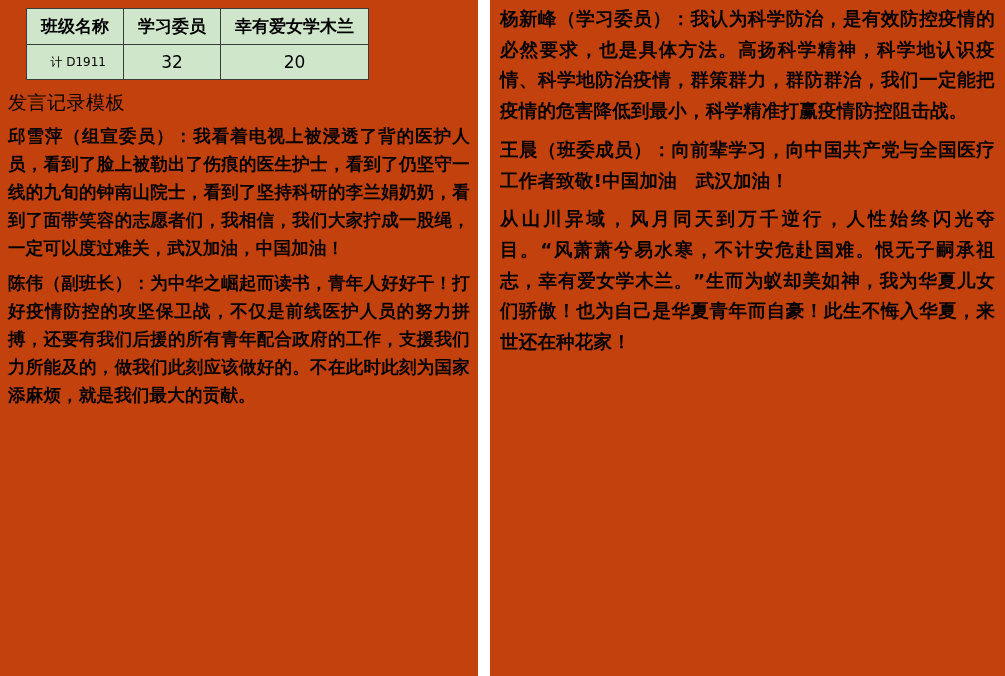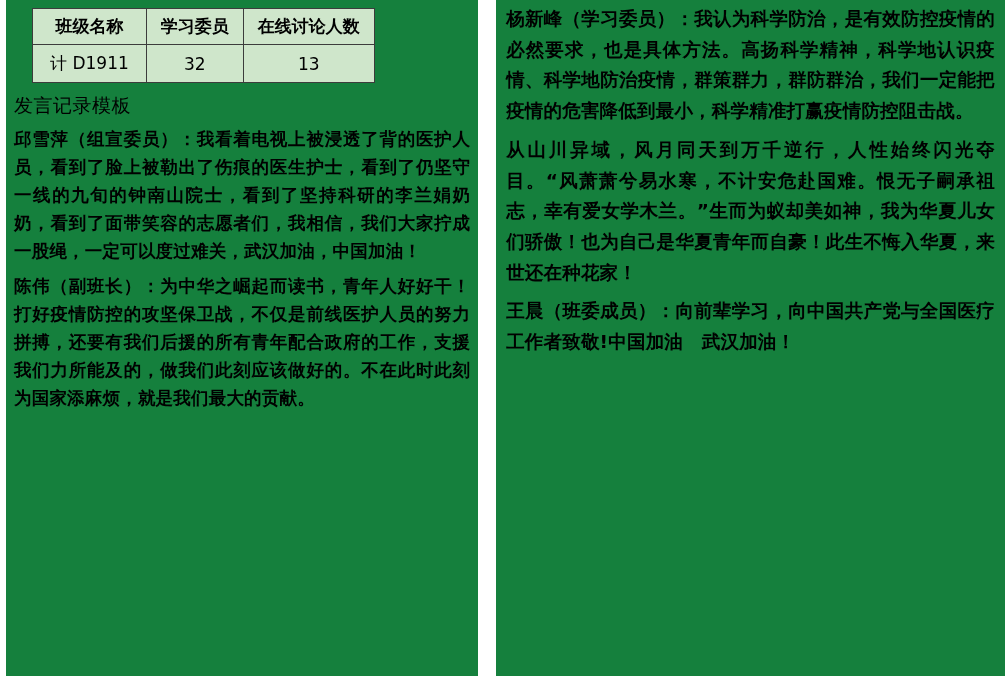--- a/index.html
+++ b/index.html
@@ -13,23 +13,22 @@
     font-family: "DejaVu Sans", "Liberation Sans", sans-serif;
   }
   .page {
     position: relative;
     width: 1005px;
     height: 676px;
     display: flex;
     box-sizing: border-box;
   }
   .col {
-    background: #15803d;
+    background: #c2410c;
     box-sizing: border-box;
-    margin-left: 6px;
   }
   .col-left {
     width: 478px;
     height: 676px;
     padding: 6px 8px 4px 8px;
   }
   .gutter {
     width: 12px;
     height: 676px;
     background: #ffffff;
@@ -53,22 +52,23 @@
     font-weight: bold;
     color: #000;
     padding: 5px 6px;
     font-family: "DejaVu Sans", "Liberation Sans", sans-serif;
   }
   table.stat th {
     padding: 6px 14px;
   }
   table.stat td.name {
     font-weight: normal;
-    font-size: 17px;
+    font-size: 12px;
     padding: 7px 17px;
+    text-align: right;
   }
   table.stat td.num {
     font-weight: normal;
     font-size: 17px;
     padding: 7px 30px;
     text-align: center;
   }
 
   
   .section-title {
@@ -109,26 +109,26 @@
 
 <div class="page">
 
   <div class="col col-left">
 
     <table class="stat">
       <tbody>
           <tr>
         <th>班级名称</th>
         <th>学习委员</th>
-        <th>在线讨论人数</th>
+        <th>幸有爱女学木兰</th>
       </tr>
       <tr>
         <td class="name">计 D1911</td>
         <td class="num">32</td>
-        <td class="num">13</td>
+        <td class="num">20</td>
       </tr>
     </tbody>
       </table>
 
     <div class="section-title">发言记录模板</div>
 
 
 
     <p class="entry">
       <span class="speaker">邱雪萍（组宣委员）：</span><span class="body">我看着电视上被浸透了背的医护人员，看到了脸上被勒出了伤痕的医生护士，看到了仍坚守一线的九旬的钟南山院士，看到了坚持科研的李兰娟奶奶，看到了面带笑容的志愿者们，我相信，我们大家拧成一股绳，一定可以度过难关，武汉加油，中国加油！</span>
@@ -143,22 +143,22 @@
   <div class="gutter"></div>
 
   <div class="col col-right">
 
     <p class="entry">
       <span class="speaker">杨新峰（学习委员）：</span><span class="body">我认为科学防治，是有效防控疫情的必然要求，也是具体方法。高扬科学精神，科学地认识疫情、科学地防治疫情，群策群力，群防群治，我们一定能把疫情的危害降低到最小，科学精准打赢疫情防控阻击战。</span>
     </p>
 
 
     <p class="entry">
-      <span class="speaker"></span><span class="body">从山川异域，风月同天到万千逆行，人性始终闪光夺目。“风萧萧兮易水寒，不计安危赴国难。恨无子嗣承祖志，幸有爱女学木兰。”生而为蚁却美如神，我为华夏儿女们骄傲！也为自己是华夏青年而自豪！此生不悔入华夏，来世还在种花家！</span>
+      <span class="speaker">王晨（班委成员）：</span><span class="body">向前辈学习，向中国共产党与全国医疗工作者致敬!中国加油　武汉加油！</span>
     </p>
 
     <p class="entry">
-      <span class="speaker">王晨（班委成员）：</span><span class="body">向前辈学习，向中国共产党与全国医疗工作者致敬!中国加油　武汉加油！</span>
+      <span class="speaker"></span><span class="body">从山川异域，风月同天到万千逆行，人性始终闪光夺目。“风萧萧兮易水寒，不计安危赴国难。恨无子嗣承祖志，幸有爱女学木兰。”生而为蚁却美如神，我为华夏儿女们骄傲！也为自己是华夏青年而自豪！此生不悔入华夏，来世还在种花家！</span>
     </p>
 
   </div>
 
 </div>
 
 </body></html>

